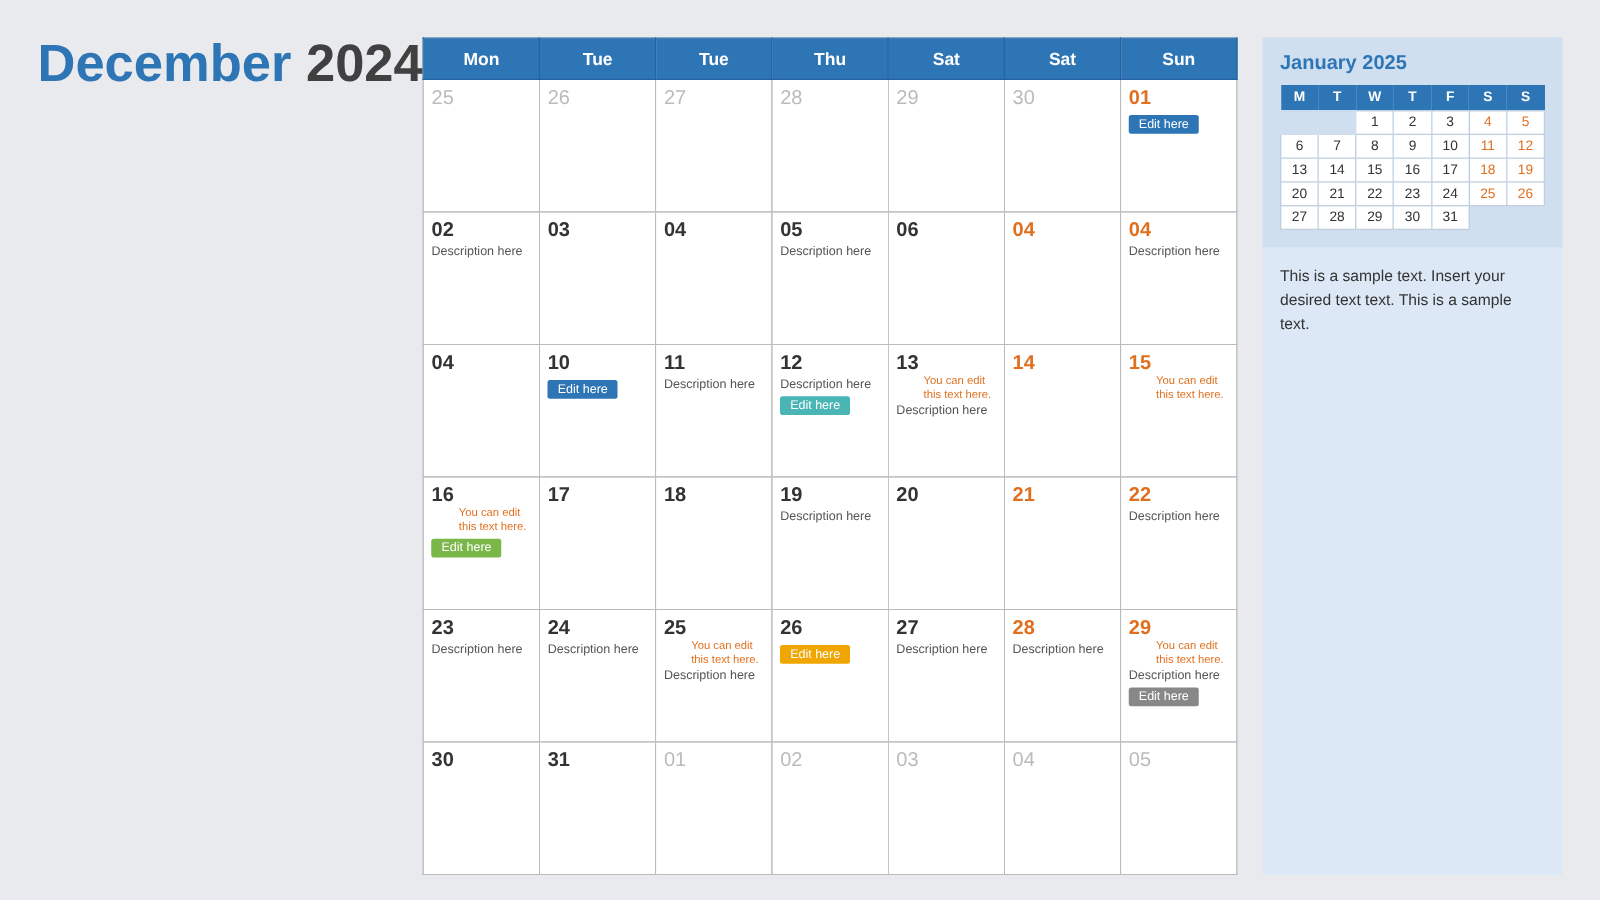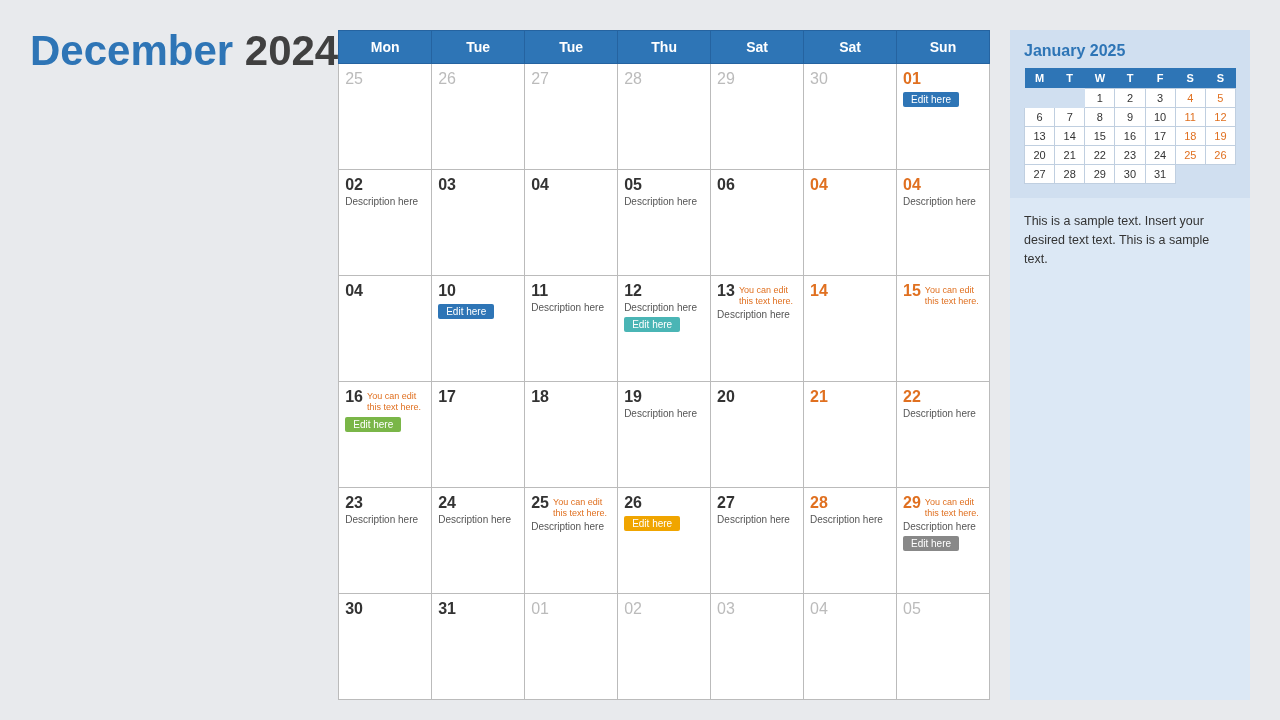--- a/index.html
+++ b/index.html
@@ -66,21 +66,21 @@
       font-size: 10px;
       color: #555;
       display: block;
       margin-top: 2px;
     }
     .side-note {
       font-size: 9px;
       color: #e07020;
       display: block;
       line-height: 1.2;
-      margin-top: 4px;
+      margin-top: 18px;
     }
     .event-bar {
       display: inline-block;
       padding: 2px 8px;
       border-radius: 2px;
       color: white;
       font-size: 10px;
       margin-top: 4px;
       cursor: pointer;
     }

